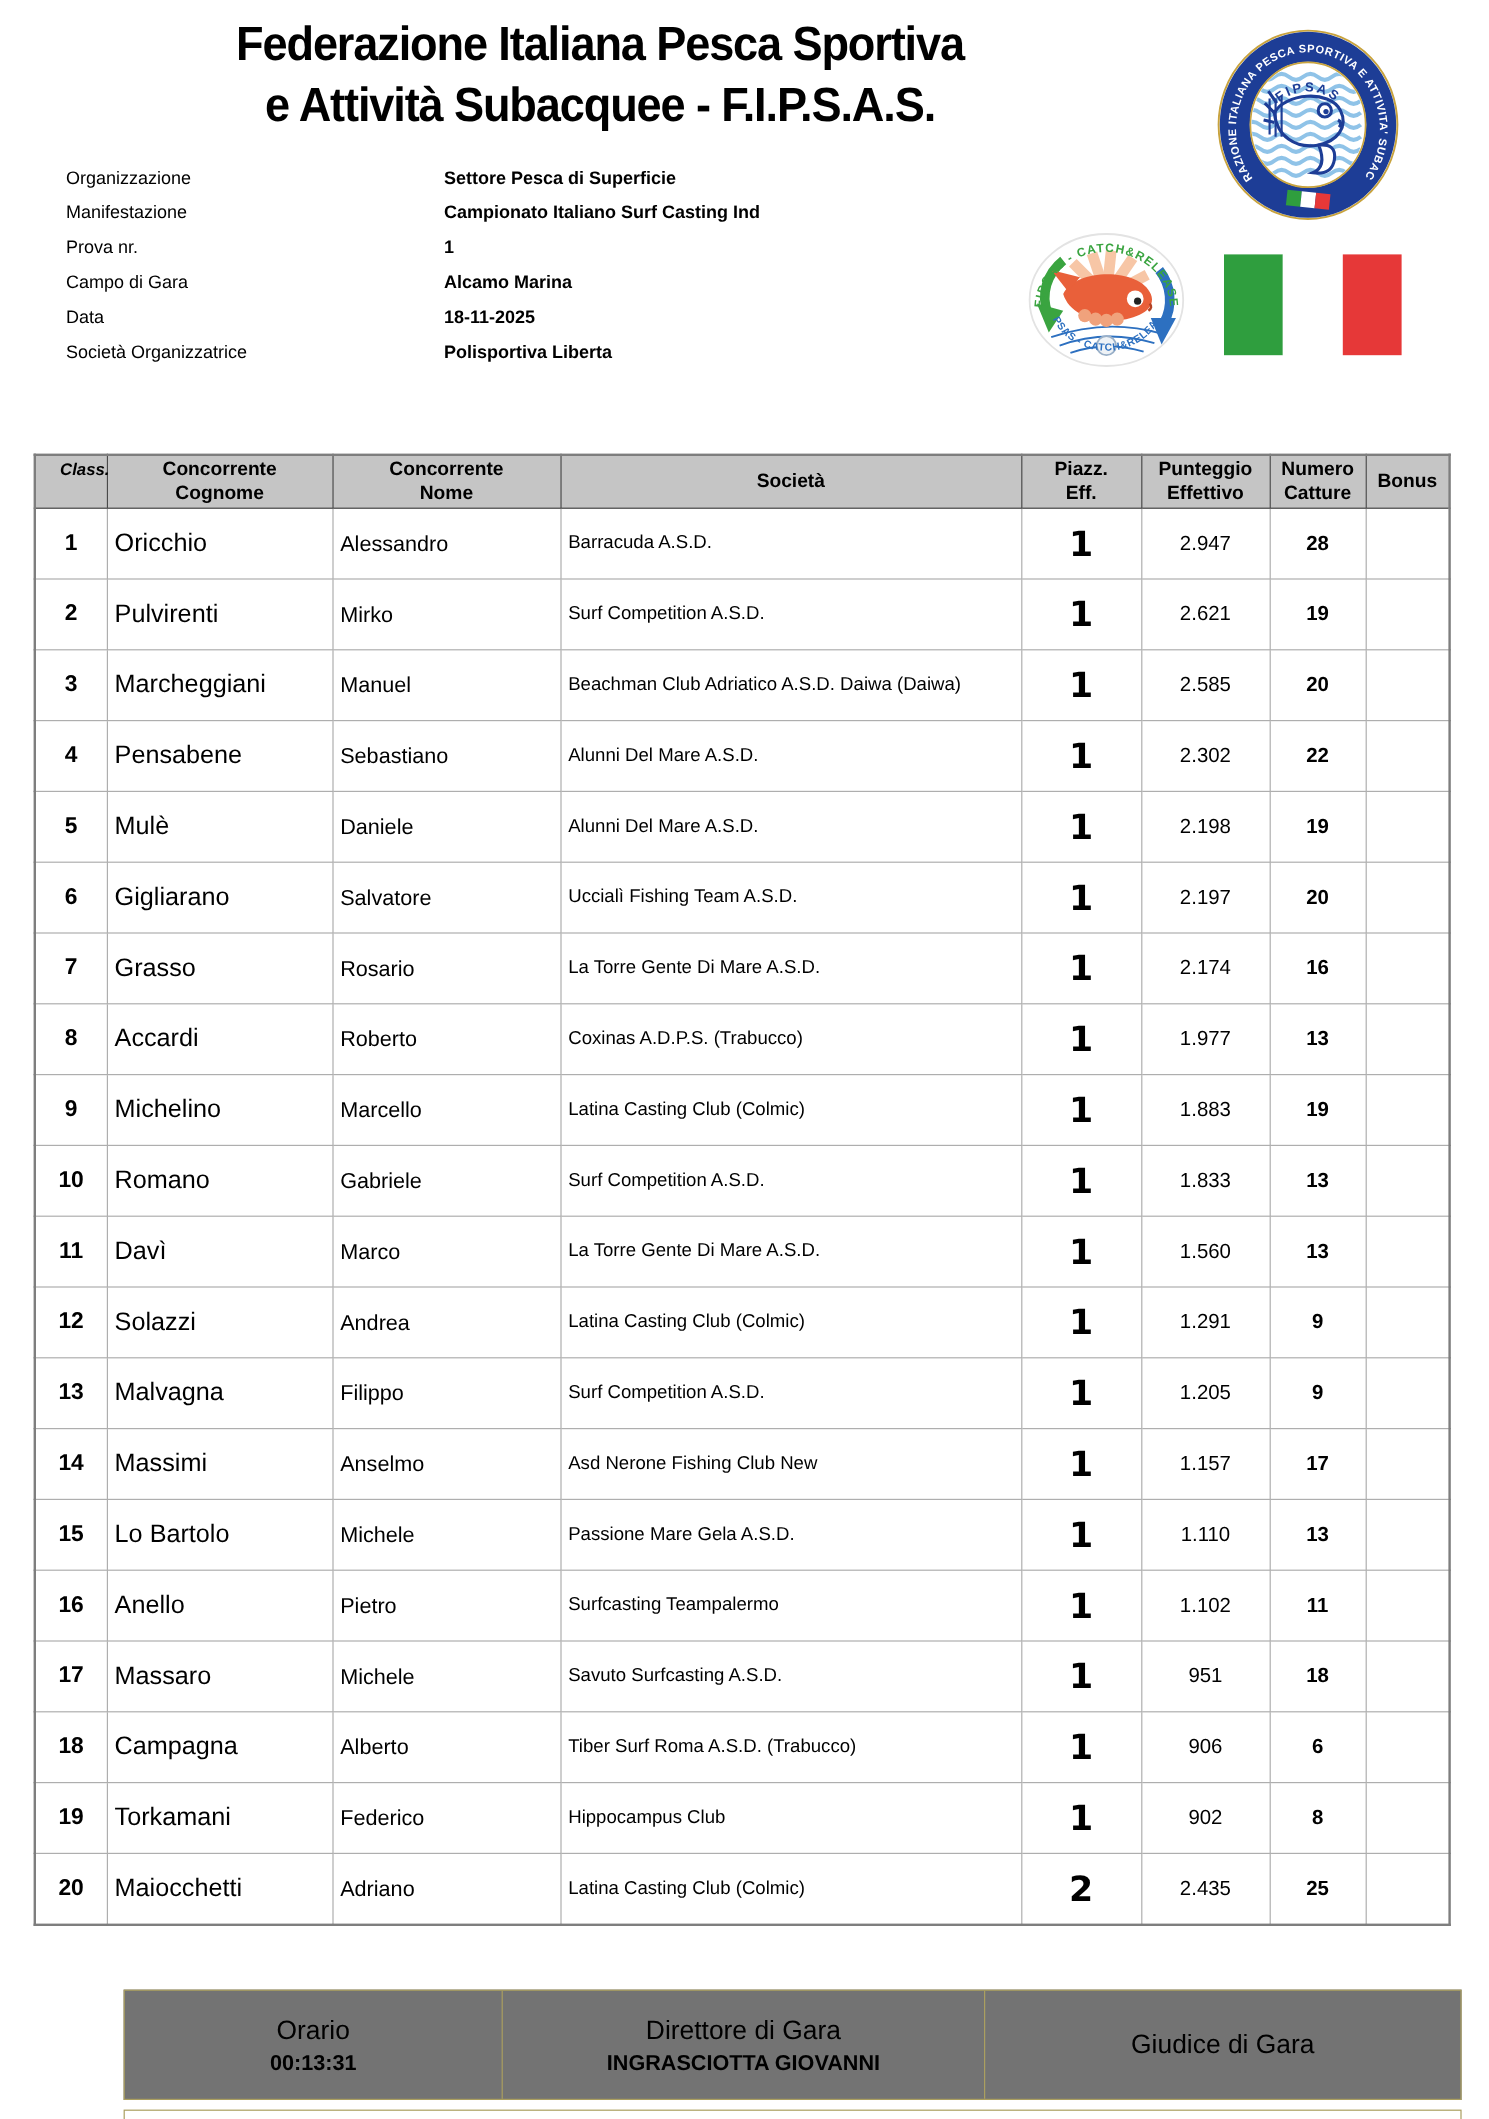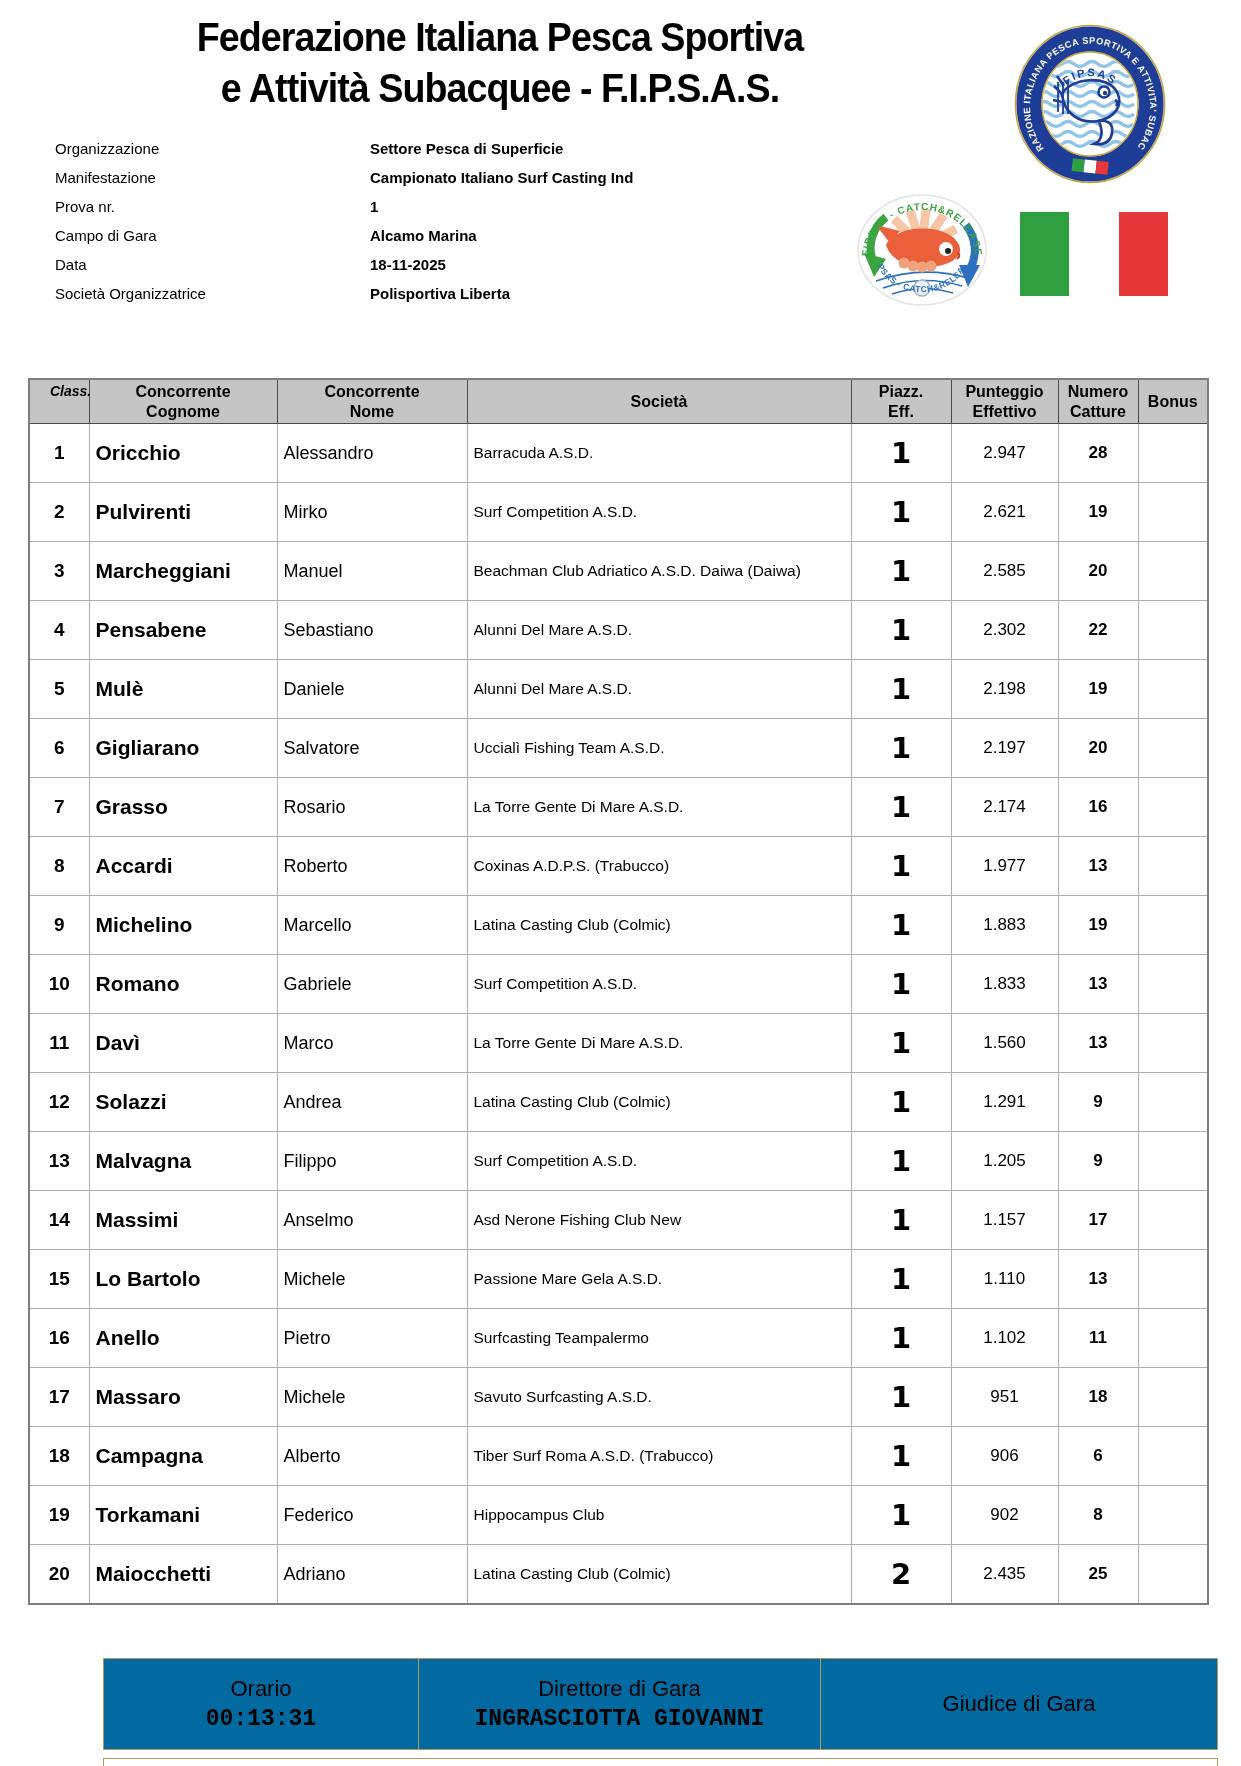--- a/index.html
+++ b/index.html
@@ -35,40 +35,40 @@
     background:#c5c5c5; border:1px solid #4a4a4a; font-weight:bold;
     font-size:16px; line-height:1.25; white-space:pre-line; height:40px;
     vertical-align:middle; padding:0 2px;
   }
   table.rank th.h-class{font-size:14px; vertical-align:top; padding-top:3px; text-align:center; padding-left:20px;font-style:italic;}
   table.rank td{
     border:1px solid #aeaeae; height:58px; vertical-align:middle;
     padding:0 6px; overflow:hidden; white-space:nowrap;
   }
   td.col-rank{font-weight:bold; font-size:19px; text-align:center; padding:0;}
-  td.col-cognome{font-weight:bold; font-size:21px; padding-left:8px;}
+  td.col-cognome{font-weight:normal; font-size:21px; padding-left:8px;}
   td.col-nome{font-size:18px;}
   td.col-societa{font-size:15.5px;}
   td.col-piazz{font-weight:bold; font-size:29px; text-align:center; font-family:"DejaVu Sans","Liberation Sans",sans-serif; padding:0;}
   td.col-punteggio{font-weight:normal; font-size:17px; text-align:center; padding:0;}
   td.col-catture{font-weight:bold; font-size:17px; text-align:center; padding:0;}
   td.col-bonus{padding:0;}
   
   .footer-table{
     position:absolute; left:103px; top:1658px; width:1115px; height:92px;
-    display:flex; border:1px solid #ab9f5f; box-sizing:border-box; background:#0369a1;
+    display:flex; border:1px solid #ab9f5f; box-sizing:border-box; background:#737373;
   }
   .footer-cell{
     box-sizing:border-box; border-right:1px solid #ab9f5f; text-align:center;
     display:flex; flex-direction:column; justify-content:center; gap:4px;
   }
   .footer-cell:last-child{border-right:none;}
   .fc-1{flex:0 0 315px;} .fc-2{flex:0 0 402px;} .fc-3{flex:1;}
   .footer-label{font-size:22px;}
-  .footer-value{font-size:23px; font-weight:bold;font-family:Liberation Mono, monospace;}
+  .footer-value{font-size:18px; font-weight:bold;}
   .footer-sliver{
     position:absolute; left:103px; top:1758px; width:1115px; height:16px;
     border:1px solid #ab9f5f; box-sizing:border-box;
   }
 </style>
 </head>
 <body>
 
 <div class="page">
 

